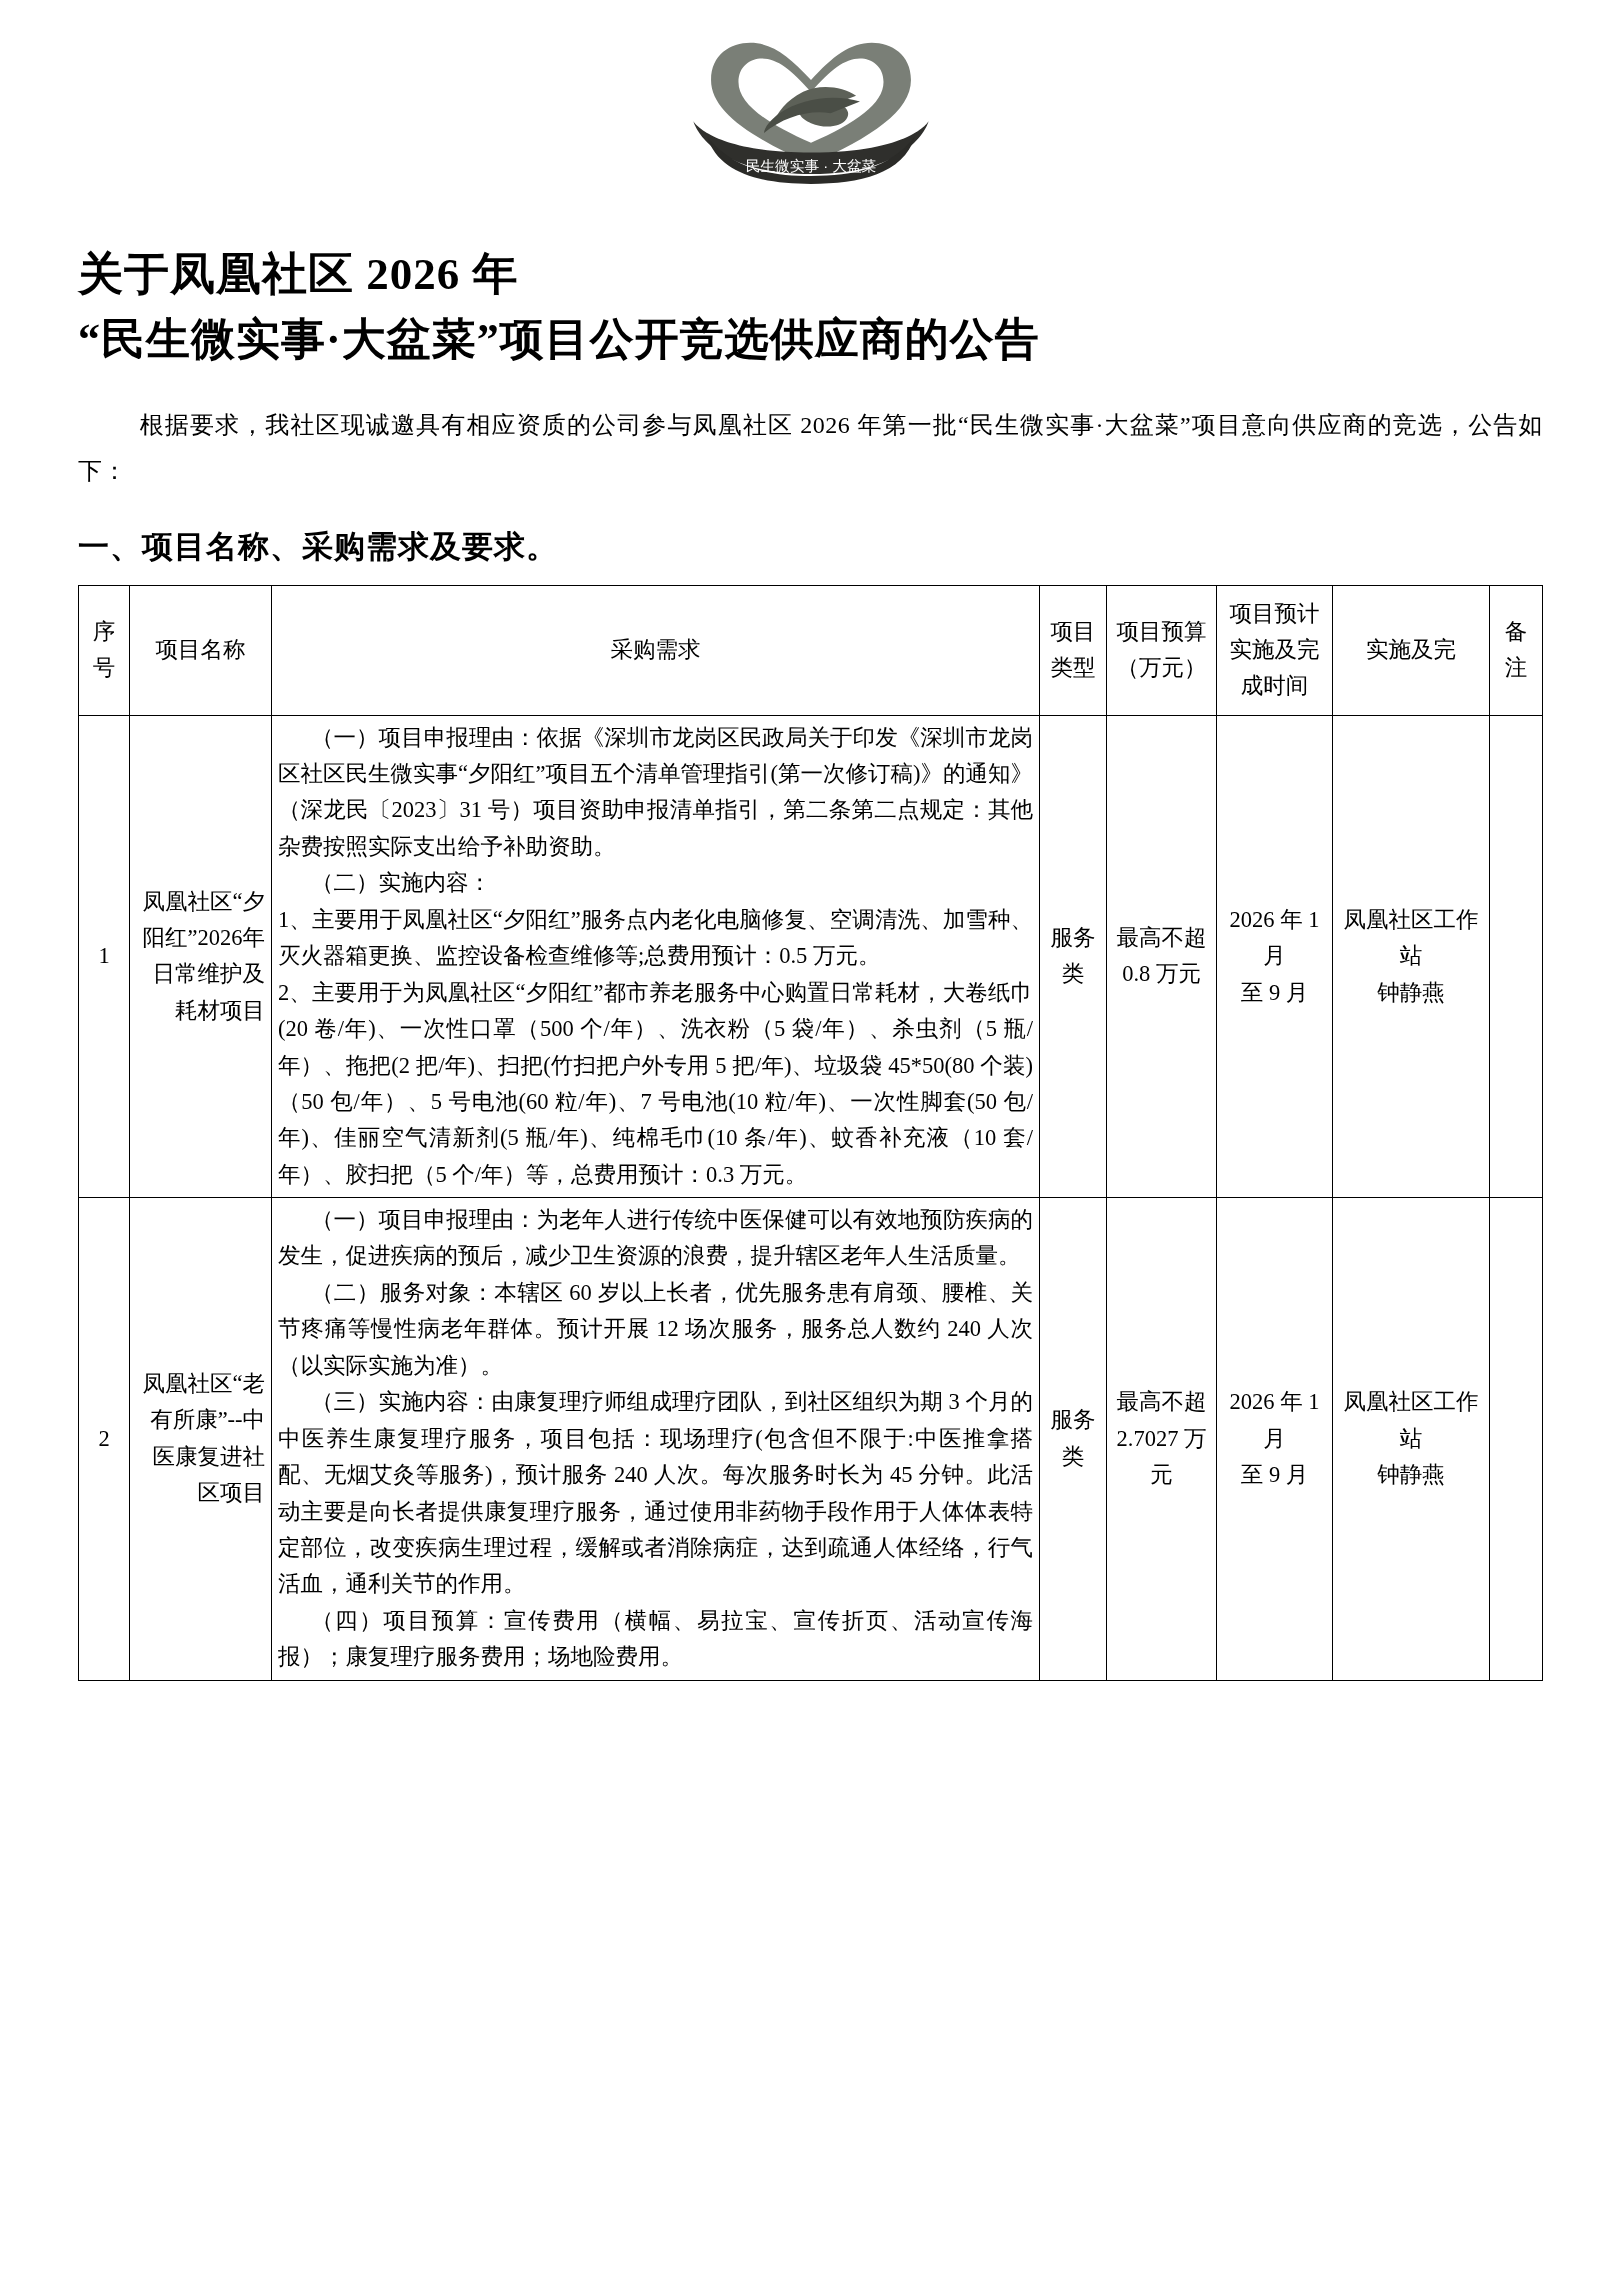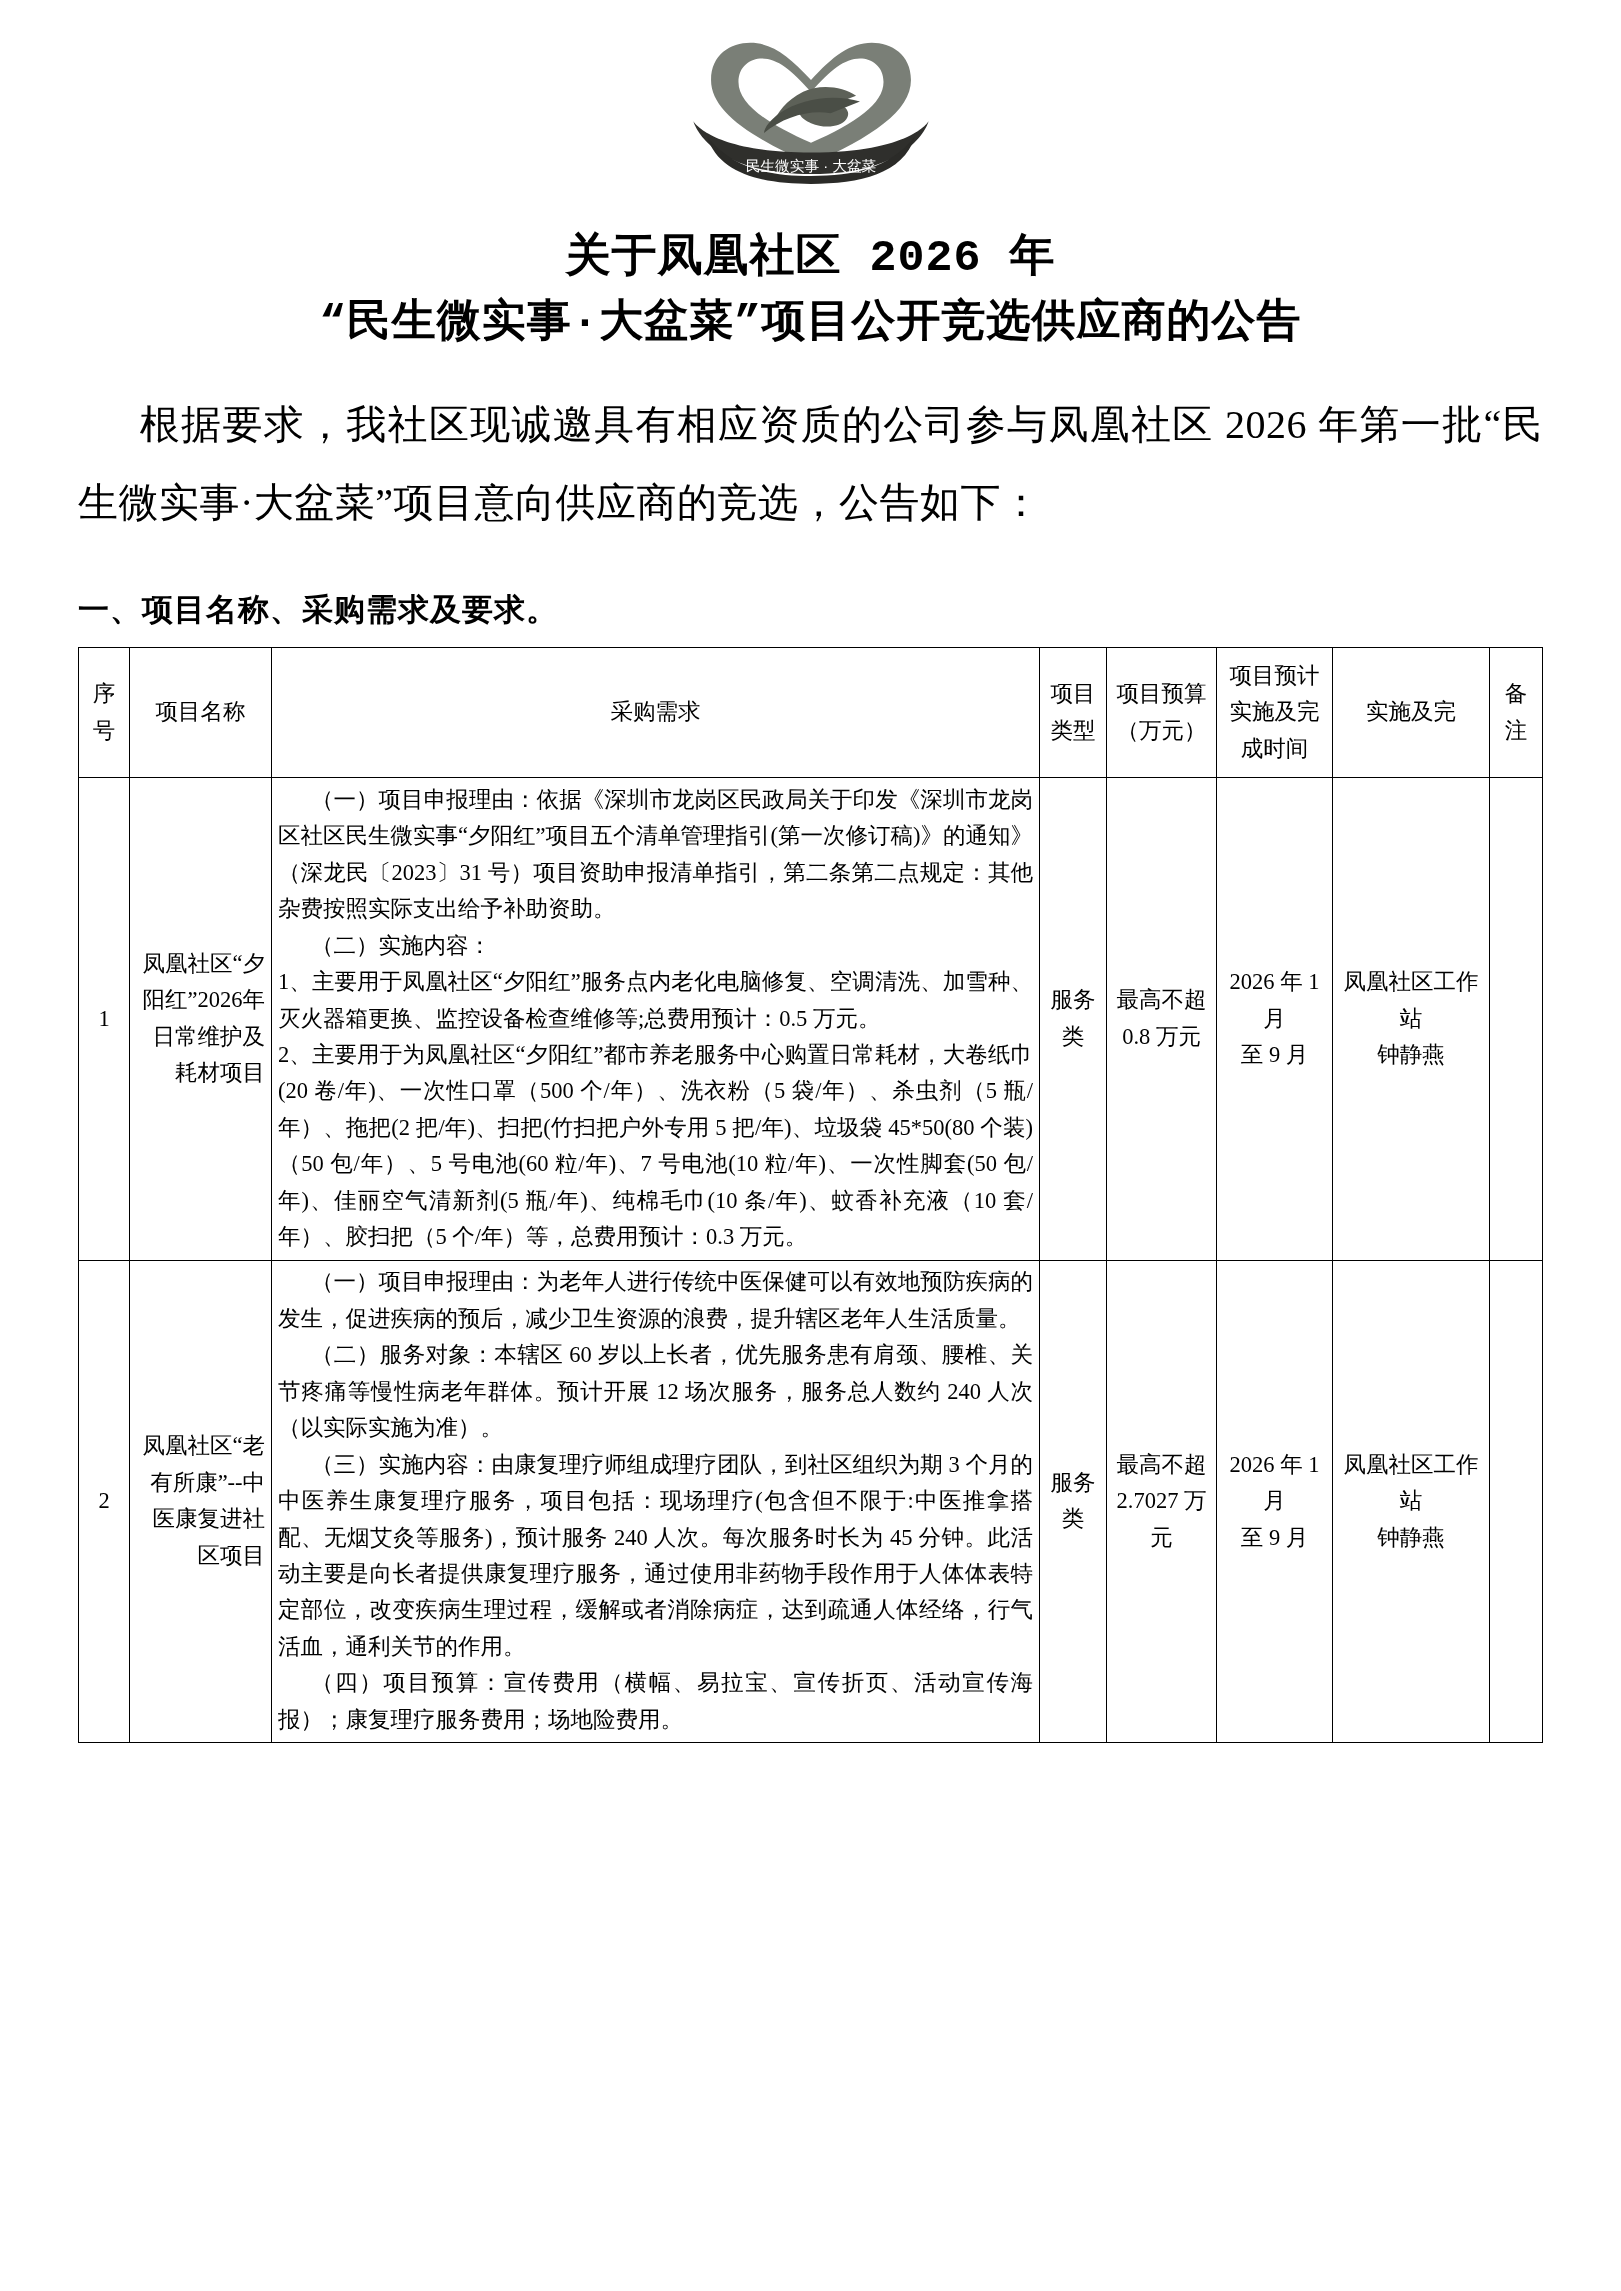--- a/index.html
+++ b/index.html
@@ -33,34 +33,33 @@
   }
   .logo {
     width: 294px;
     height: 157px;
     position: relative;
   }
   .logo svg { display: block; }
 
   
   .doc-title {
-    text-align: center;
-    font-family: Liberation Mono, monospace;
+    font-family: Liberation Serif, serif;
     font-weight: bold;
     font-size: 45px;
     line-height: 1.45;
     letter-spacing: 1px;
-    margin-top: 23px;
+    margin-top: 39px;
   }
   .doc-title .t-line { display: block; white-space: nowrap; }
   .doc-title .t-line2 { font-size: 44px; }
 
   
   .para {
-    font-size: 40px;
+    font-size: 24px;
     line-height: 1.95;
     text-align: justify;
     letter-spacing: 0.5px;
     margin-top: 29px;
   }
   .para .indent { display: inline-block; width: 61px; }
 
   .section-head {
     font-size: 31px;
     font-weight: bold;

